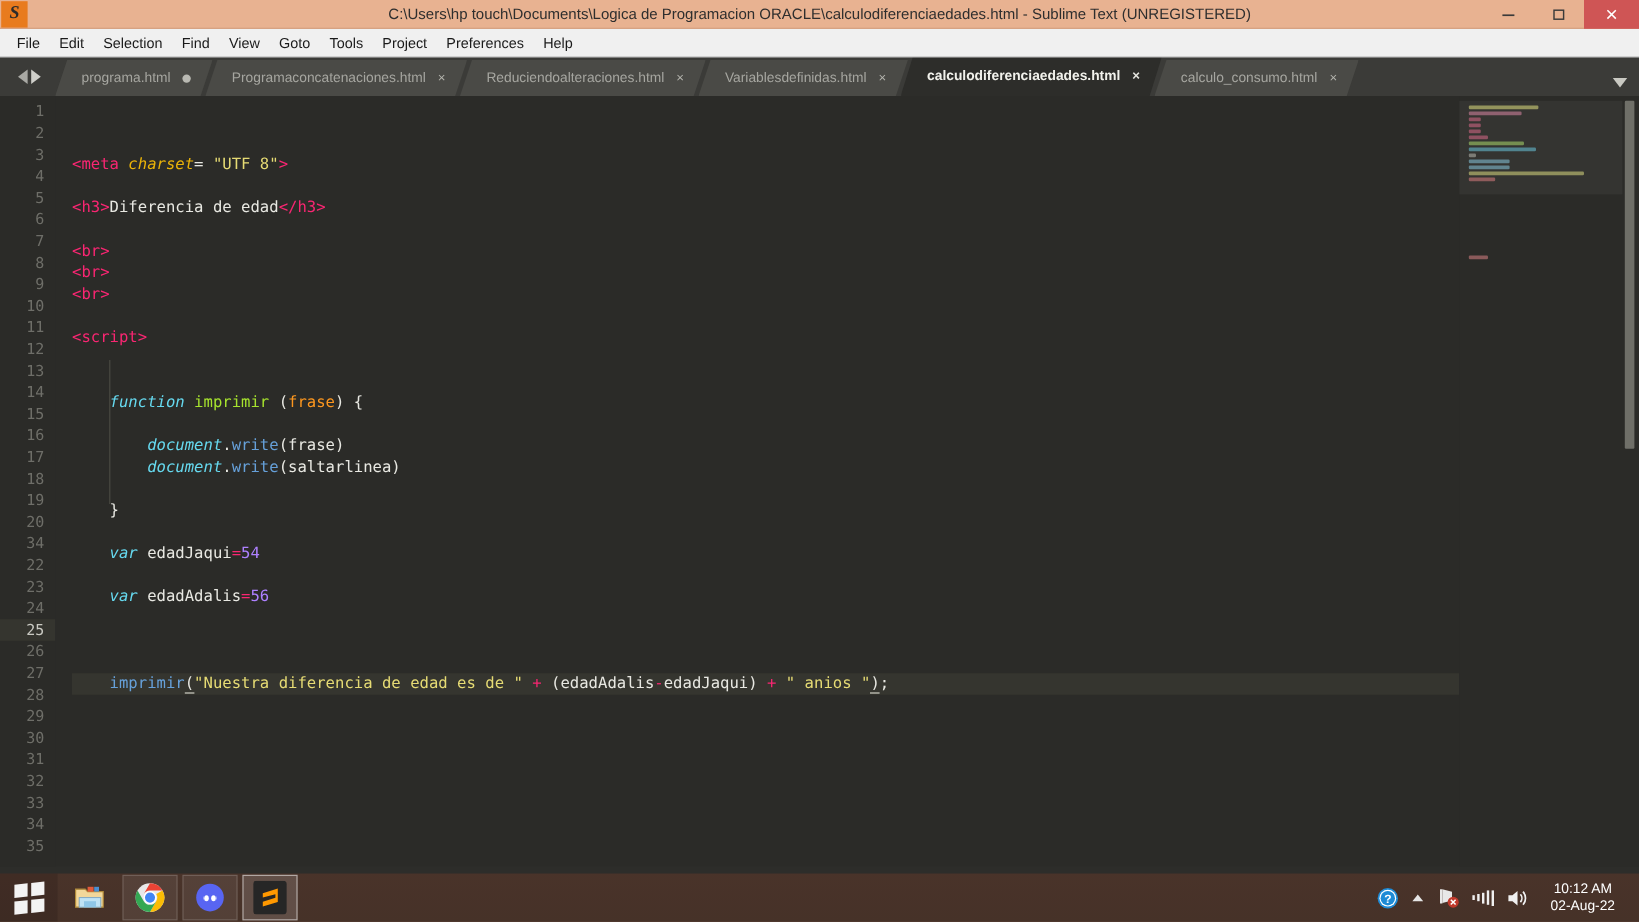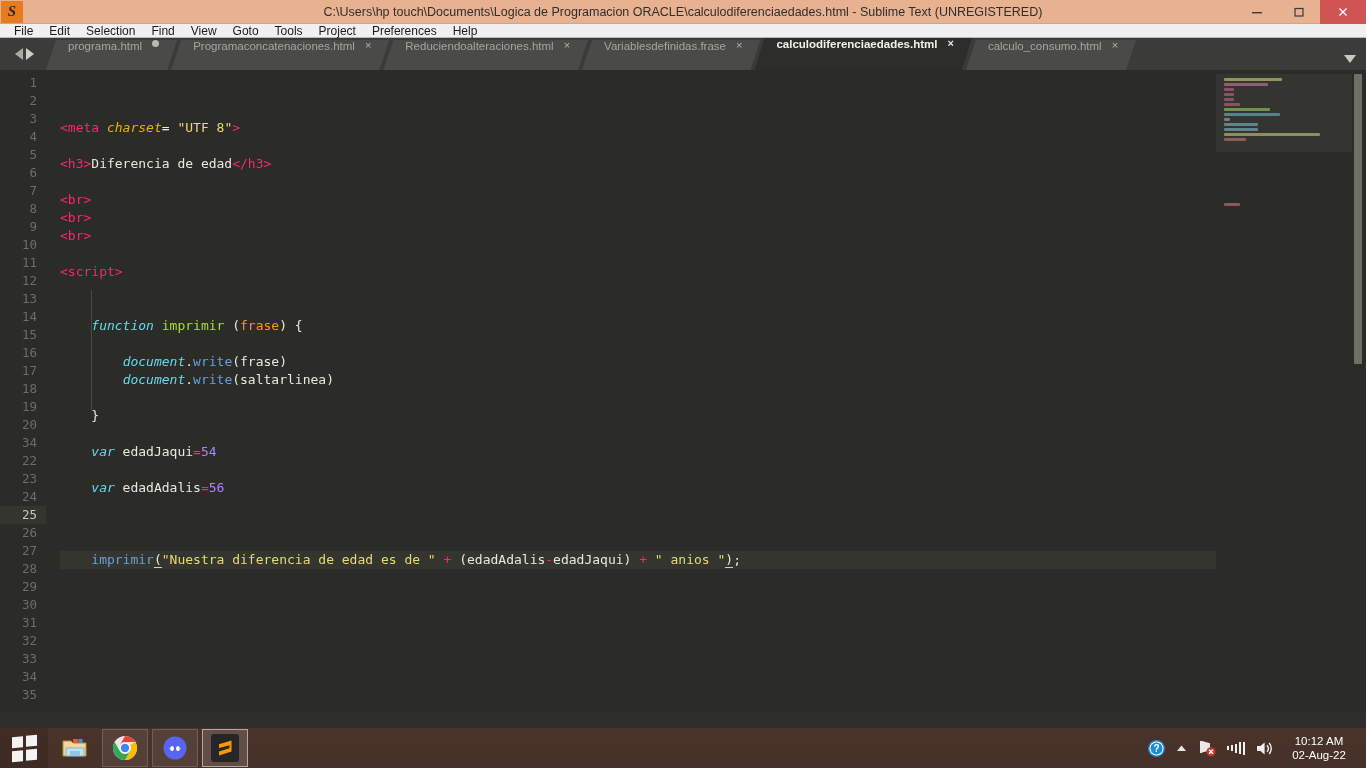--- a/index.html
+++ b/index.html
@@ -47,21 +47,21 @@
   .win-btns{ margin-left:auto; display:flex; height:24px; position:relative; z-index:2;}
   .win-btn{
     width:42px; height:24px; display:flex; align-items:center; justify-content:center;
     color:#3a3a3a; font-size:13px; line-height:1;
   }
   .win-btn.close{ background:#cf5555; color:#fff; width:46px; }
   .win-btn svg{ display:block; }
 
   
   #menubar{
-    height:14px; background:#f0f0f0; display:flex; align-items:center;
+    height:24px; background:#f0f0f0; display:flex; align-items:center;
     padding-left:6px; border-bottom:1px solid #b9b9b9;
   }
   .menu-item{
     font-size:12px; color:#1a1a1a; padding:2px 8px; line-height:16px;
     white-space:nowrap;
   }
 
   
   #tabbar{
     height:32px; background:#3b3b38; display:flex; align-items:flex-end;
@@ -69,21 +69,21 @@
   }
   #tab-nav{
     width:44px; height:32px; display:flex; align-items:center; justify-content:center;
     gap:3px;
   }
   .nav-arrow{ width:0;height:0; }
   .nav-arrow.left{ border-top:6px solid transparent;border-bottom:6px solid transparent;border-right:8px solid #a9a9a4; }
   .nav-arrow.right{ border-top:6px solid transparent;border-bottom:6px solid transparent;border-left:8px solid #cfcfca; }
 
   .tab{
-    position:relative; height:30px; display:flex; align-items:flex-start;
+    position:relative; height:30px; display:flex; align-items:center;
     padding:0 18px 0 22px; background:#4a4a46; color:#a6a6a0;
     font-size:11.5px; white-space:nowrap; margin-right:-6px;
     clip-path: polygon(10px 0, 100% 0, calc(100% - 10px) 100%, 0 100%);
   }
   .tab.active{
     background:#2d2d2a; color:#f2f2ec; height:32px; z-index:5; font-weight:bold;
   }
   .tab .tab-close{
     margin-left:10px; font-size:11px; color:#b5b5ae; line-height:1;
   }
@@ -268,21 +268,21 @@
       <span>Programaconcatenaciones.html</span>
       <span class="tab-close">×</span>
     </div>
 
     <div class="tab">
       <span>Reduciendoalteraciones.html</span>
       <span class="tab-close">×</span>
     </div>
 
     <div class="tab">
-      <span>Variablesdefinidas.frase</span>
+      <span>Variablesdefinidas.html</span>
       <span class="tab-close">×</span>
     </div>
 
     <div class="tab active">
       <span>calculodiferenciaedades.html</span>
       <span class="tab-close">×</span>
     </div>
 
     <div class="tab">
       <span>calculo_consumo.html</span>

